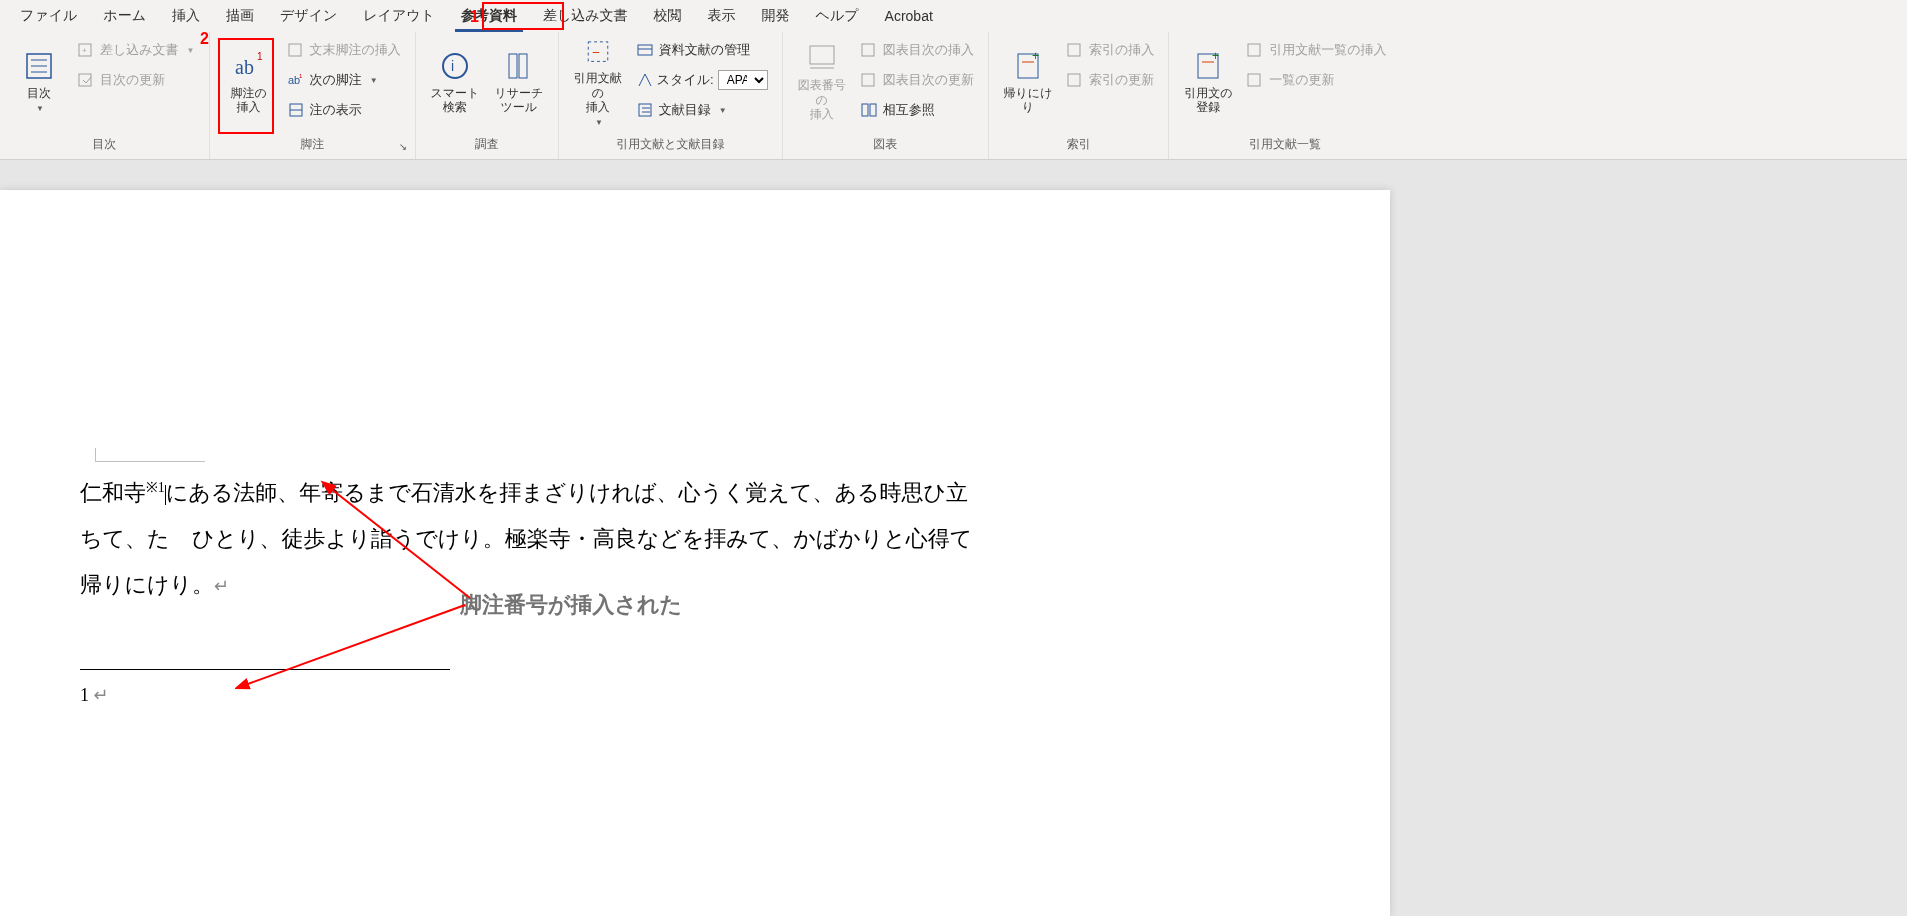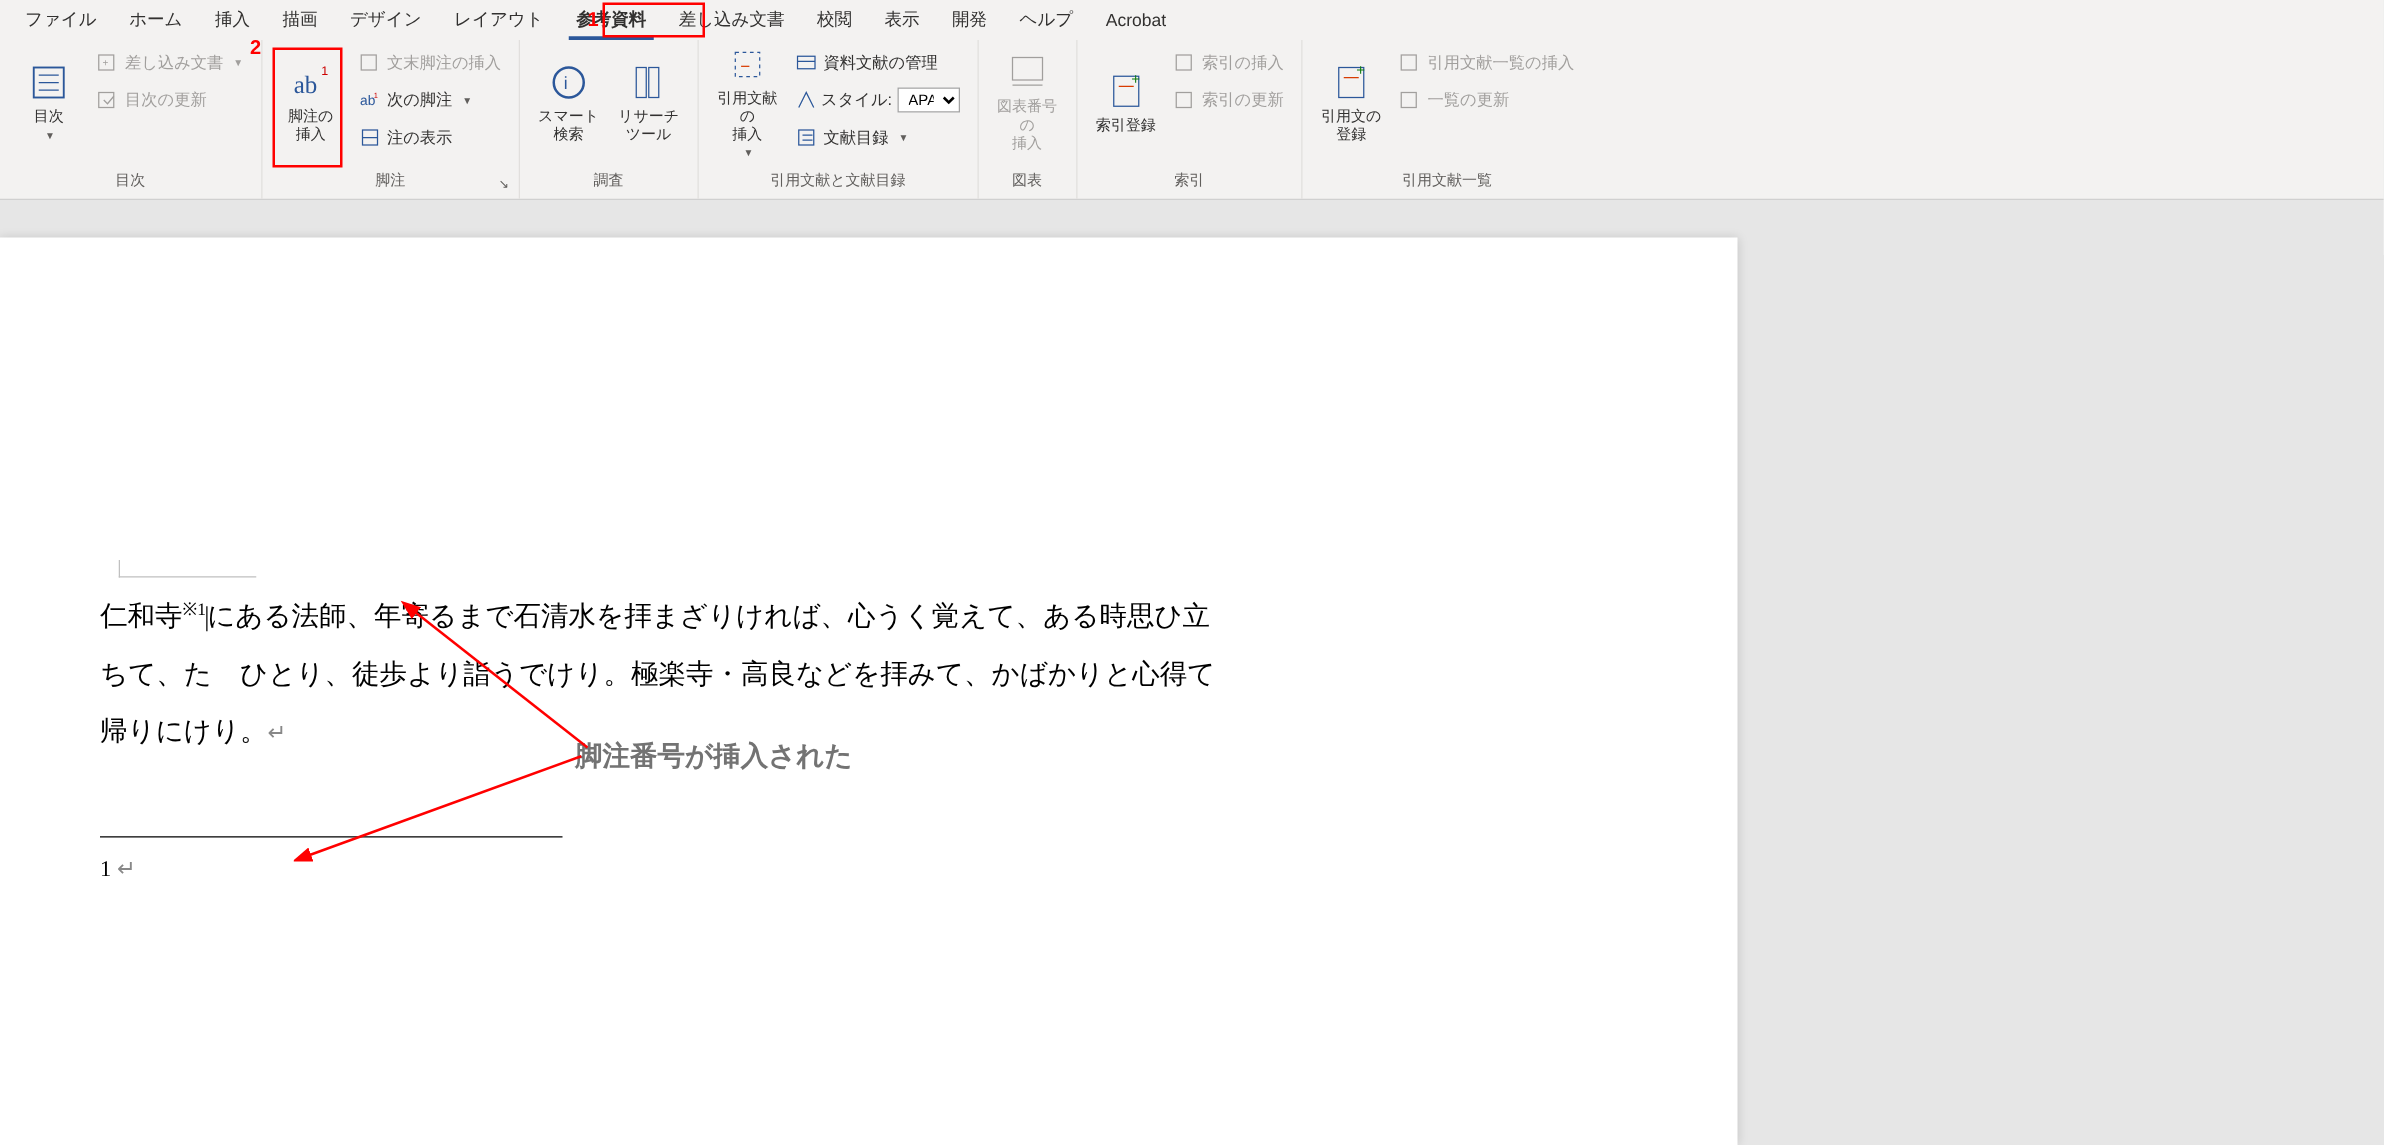--- a/index.html
+++ b/index.html
@@ -212,33 +212,54 @@
   <div class="group">
     <div class="group-body">
       <div class="big-btn disabled" style="white-space:pre-line;">
         <svg class="icon ic-svg" viewBox="0 0 32 32">
             <rect x="4" y="4" width="24" height="18" fill="none" stroke="#a19f9d"></rect>
             <line x1="4" y1="26" x2="28" y2="26" stroke="#a19f9d"></line>
           </svg>
         <span>図表番号の
 挿入</span>
       </div>
+      <div class="small-col">
+        <div class="small-btn disabled">
+          <svg class="icon" viewBox="0 0 16 16">
+              <rect x="1" y="2" width="12" height="12" fill="none" stroke="#a19f9d"></rect>
+            </svg>
+          <span>図表目次の挿入</span>
+        </div>
+        <div class="small-btn disabled">
+          <svg class="icon" viewBox="0 0 16 16">
+              <rect x="1" y="2" width="12" height="12" fill="none" stroke="#a19f9d"></rect>
+            </svg>
+          <span>図表目次の更新</span>
+        </div>
+        <div class="small-btn">
+          <svg class="icon" viewBox="0 0 16 16">
+              <rect x="1" y="2" width="6" height="12" fill="none" stroke="#2b579a"></rect>
+              <rect x="9" y="2" width="6" height="12" fill="none" stroke="#2b579a"></rect>
+            </svg>
+          <span>相互参照</span>
+        </div>
+      </div>
     </div>
     <div class="group-label">図表</div>
   </div>
 
   <div class="group">
     <div class="group-body">
       <div class="big-btn">
         <svg class="icon ic-svg" viewBox="0 0 32 32">
             <rect x="6" y="4" width="20" height="24" fill="none" stroke="#2b579a"></rect>
             <line x1="10" y1="12" x2="22" y2="12" stroke="#d83b01"></line>
             <text x="20" y="10" font-size="12" fill="#107c10">+</text>
           </svg>
-        <span>索引登録</span>
+        <span>帰りにけり</span>
       </div>
       <div class="small-col">
         <div class="small-btn disabled">
           <svg class="icon" viewBox="0 0 16 16">
               <rect x="1" y="2" width="12" height="12" fill="none" stroke="#a19f9d"></rect>
             </svg>
           <span>索引の挿入</span>
         </div>
         <div class="small-btn disabled">
           <svg class="icon" viewBox="0 0 16 16">

